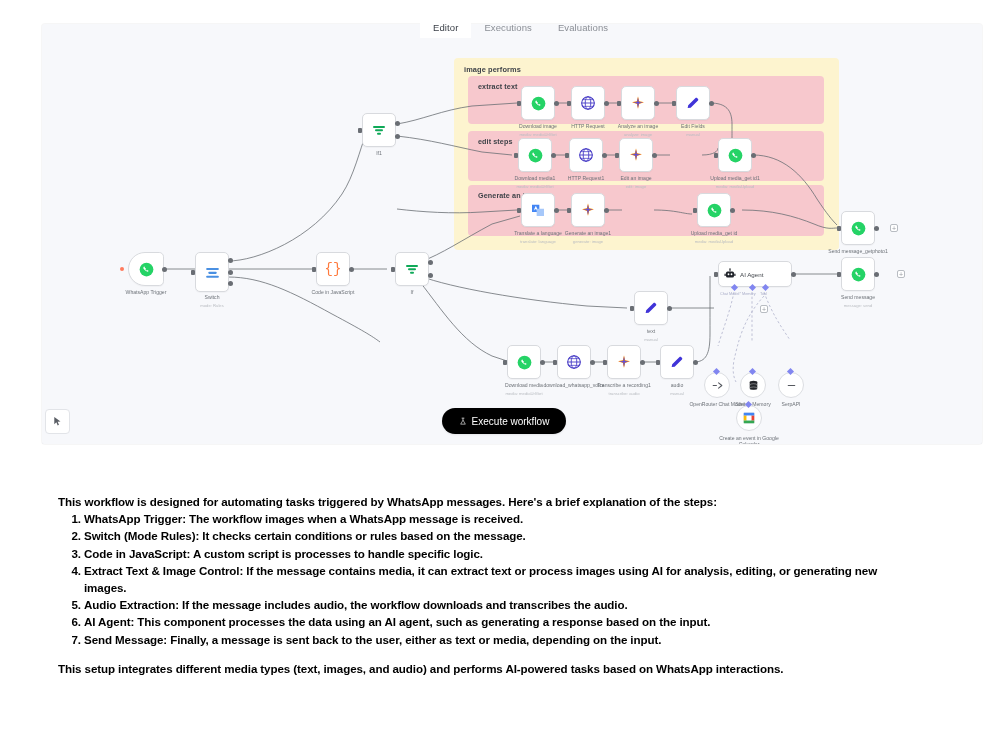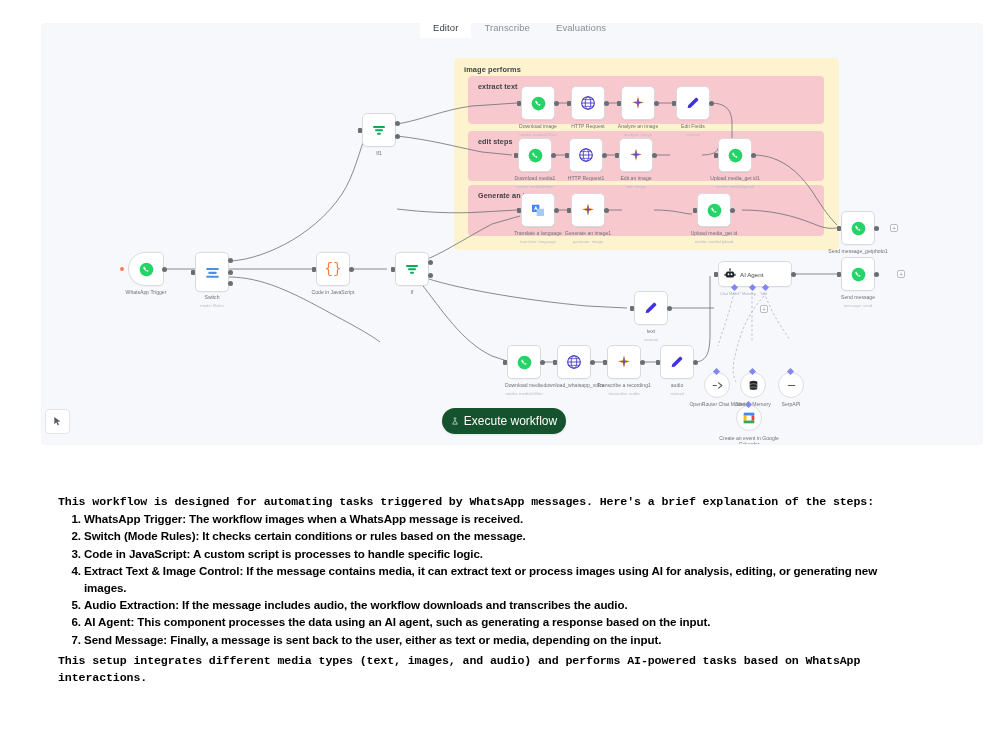--- a/index.html
+++ b/index.html
@@ -116,53 +116,53 @@
   }
   .port { position:absolute; width:5px; height:5px; background:#8186f0;
           z-index:9; }
   .portdia { transform: rotate(45deg); }
   .portlabel { position:absolute; font-size:3.8px; color:#a9adc8; z-index:9; }
 
   
   .exec {
     position: absolute; left: 442px; top: 408px;
     width: 124px; height: 26px; border-radius: 13px;
-    background: #14532d; color: #fff;
+    background: #000000; color: #fff;
     display: flex; align-items: center; justify-content: center; gap: 5px;
-    font-size: 12px; z-index: 25; box-shadow: 0 1px 2px rgba(0,0,0,.08);
+    font-size: 10px; z-index: 25; box-shadow: 0 1px 2px rgba(0,0,0,.08);
   }
   .flaskico { width:8px; height:9px; }
 
   
   .ptool {
     position: absolute; left: 45px; top: 409px;
     width: 25px; height: 25px; background: #fff;
     border: 1px solid #e2e4e8; border-radius: 4px; z-index: 25;
     display:flex; align-items:center; justify-content:center;
   }
 
   
   .desc {
     position: absolute; left: 58px; top: 493px; width: 860px;
     font-size: 11.6px; color: #000; font-weight: bold;
     line-height: 17.2px; letter-spacing: -0.1px;
   }
   .desc ol { margin: 0 0 0 0; padding-left: 26px; }
   .desc ol li { margin: 0; padding: 0; }
-  .desc p { margin: 0; font-family: Liberation Mono, monospace; }
-  .desc .tail { margin-top: 4px; }
+  .desc p { margin: 0; }
+  .desc .tail { margin-top: 12px; }
 </style>
 </head>
 <body>
 
 <div id="page">
 
   <div class="tabbar">
     <div class="tab active">Editor</div>
-    <div class="tab">Transcribe</div>
+    <div class="tab">Executions</div>
     <div class="tab">Evaluations</div>
   </div>
 
   <div class="canvas">
 
 
     <div class="note note-yellowlight" style="left:412px; top:34px; width:385px; height:192px;">
       <div class="note-label" style="left:10px; top:7px; font-size:7.4px;">image performs</div>
     </div>
 

